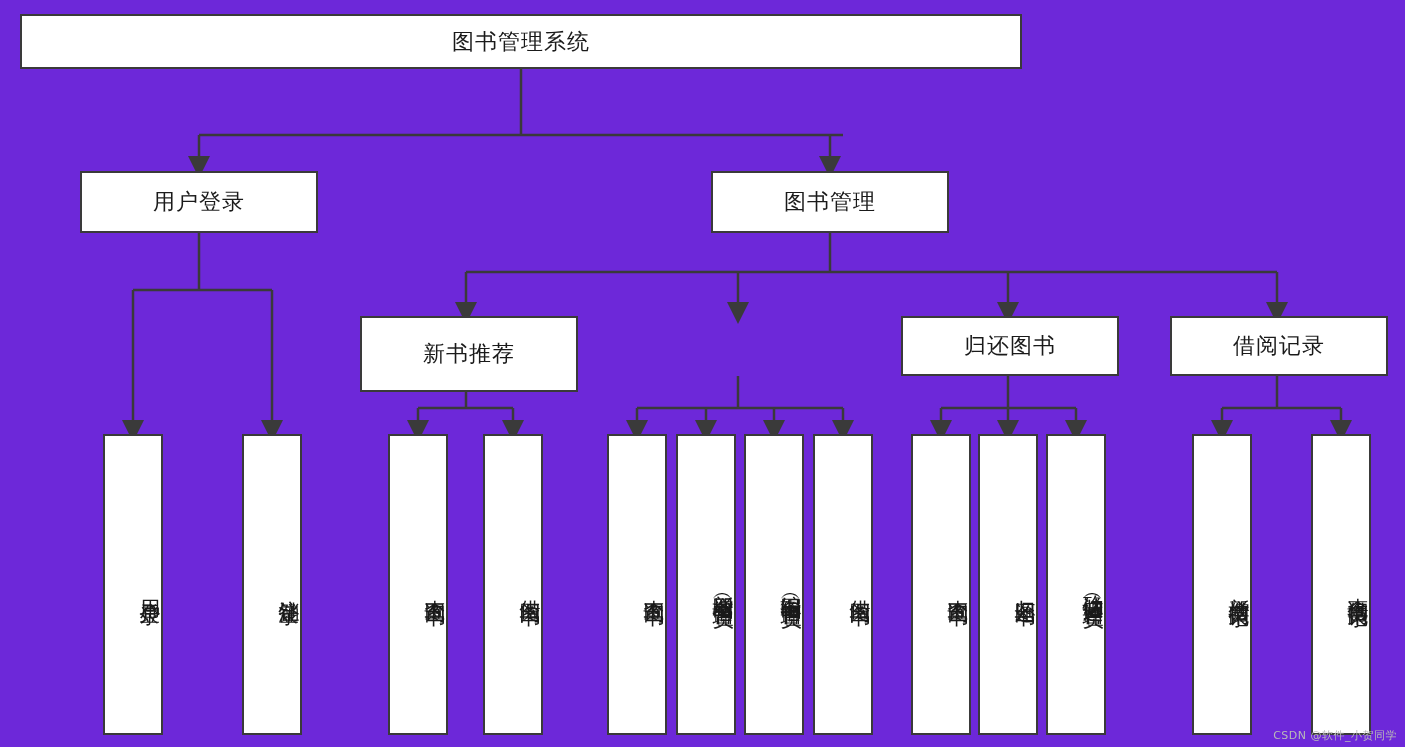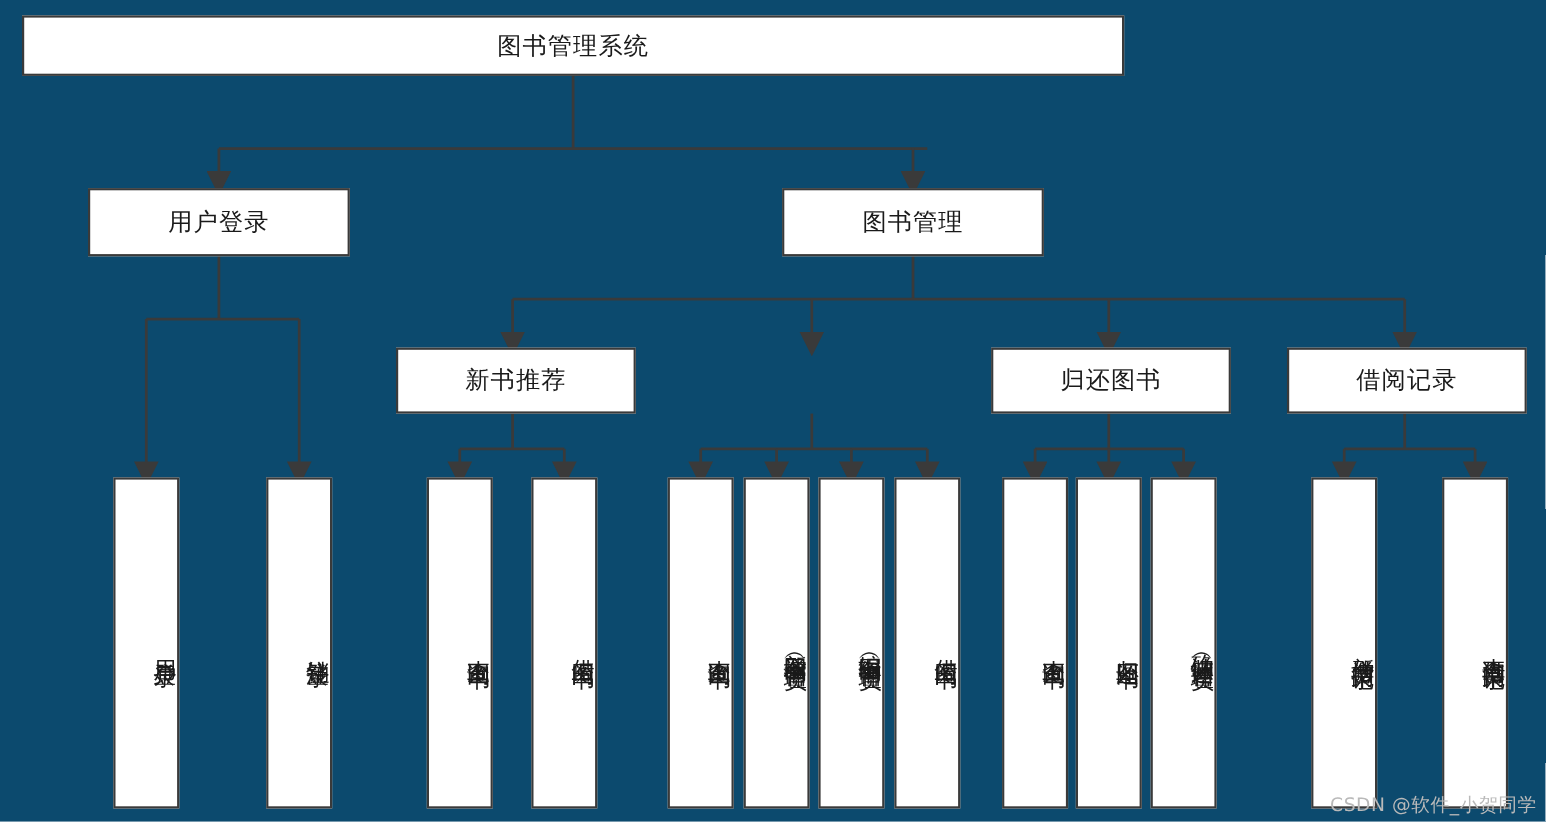--- a/index.html
+++ b/index.html
@@ -7,21 +7,21 @@
     padding: 0;
     background: #ffffff;
   }
   body {
     font-family: "DejaVu Sans", "Liberation Sans", sans-serif;
   }
   #canvas {
     position: relative;
     width: 1405px;
     height: 747px;
-    background: #0c4a6e;
+    background: #6d28d9;
     overflow: hidden;
   }
   svg#wires {
     position: absolute;
     left: 0;
     top: 0;
     width: 1405px;
     height: 747px;
   }
   .node {
@@ -53,21 +53,21 @@
   }
   .node.vertical .vlabel {
     writing-mode: vertical-rl;
     text-orientation: upright;
     display: block;
   }
   .watermark {
     position: absolute;
     right: 8px;
     bottom: 4px;
-    font-size: 17px;
+    font-size: 11px;
     color: #b9b9b9;
     letter-spacing: 0.5px;
     white-space: nowrap;
     pointer-events: none;
   }
 </style>
 </head>
 <body>
 
 <div id="canvas">
@@ -120,21 +120,21 @@
       <path d="M1222,408 L1222,422" marker-end="url(#arrow)"></path>
       <path d="M1341,408 L1341,422" marker-end="url(#arrow)"></path>
     </g>
   </svg>
 
   <div class="node root horizontal" style="left:20px; top:14px; width:1002px; height:55px;">图书管理系统</div>
 
   <div class="node horizontal" style="left:80px; top:171px; width:238px; height:62px;">用户登录</div>
   <div class="node horizontal" style="left:711px; top:171px; width:238px; height:62px;">图书管理</div>
 
-  <div class="node horizontal" style="left:360px; top:316px; width:218px; height:60px;">新书推荐</div>
+  <div class="node horizontal" style="left:360px; top:316px; width:218px; height:76px;">新书推荐</div>
   <div class="node horizontal" style="left:901px; top:316px; width:218px; height:60px;">归还图书</div>
   <div class="node horizontal" style="left:1170px; top:316px; width:218px; height:60px;">借阅记录</div>
 
   <div class="node vertical" style="left:103px; top:434px; width:60px; height:301px;">
     <span class="vlabel">用户登录</span>
   </div>
   <div class="node vertical" style="left:242px; top:434px; width:60px; height:301px;">
     <span class="vlabel">注销登录</span>
   </div>
 

